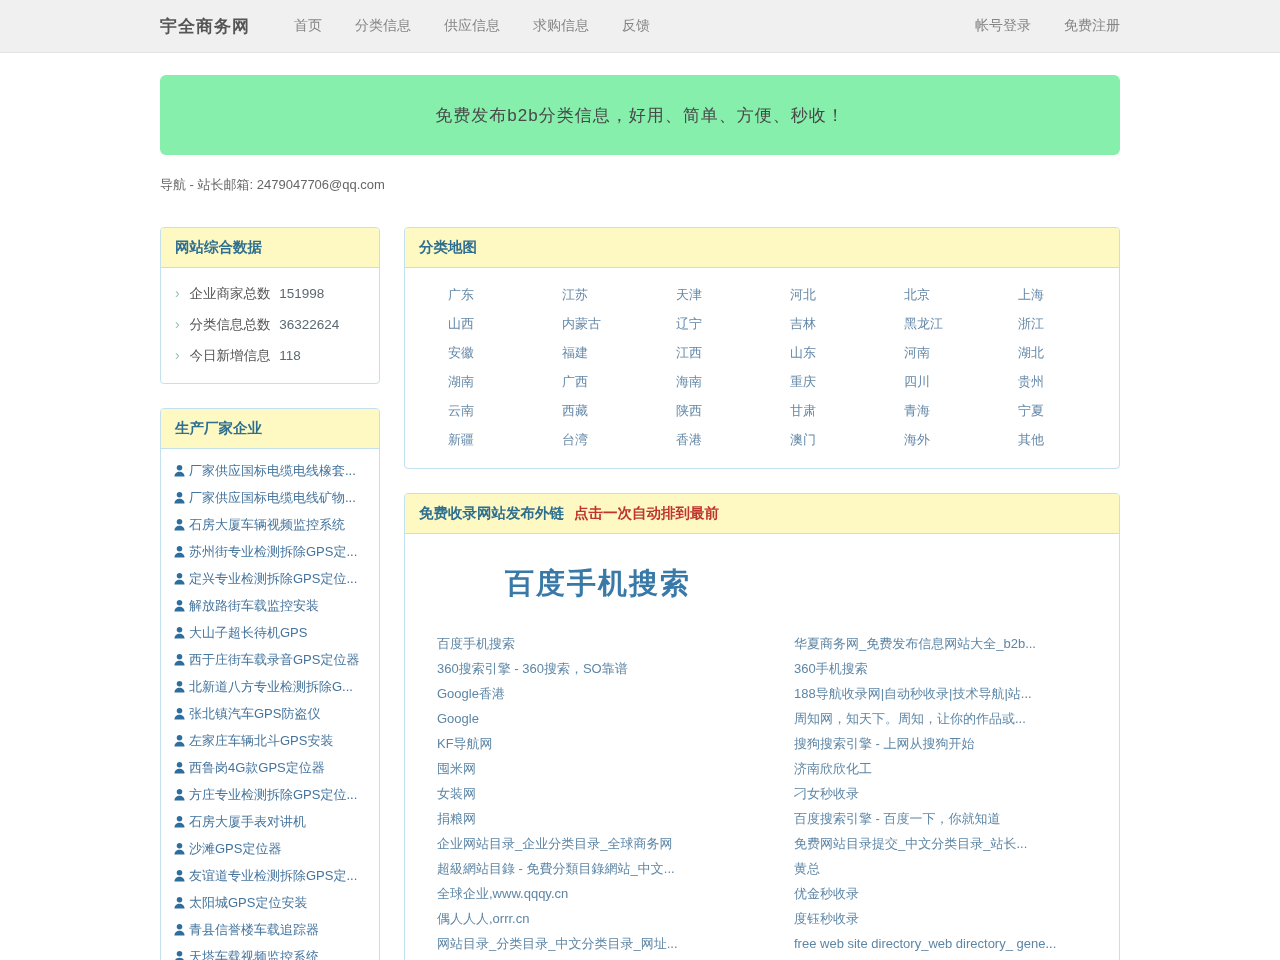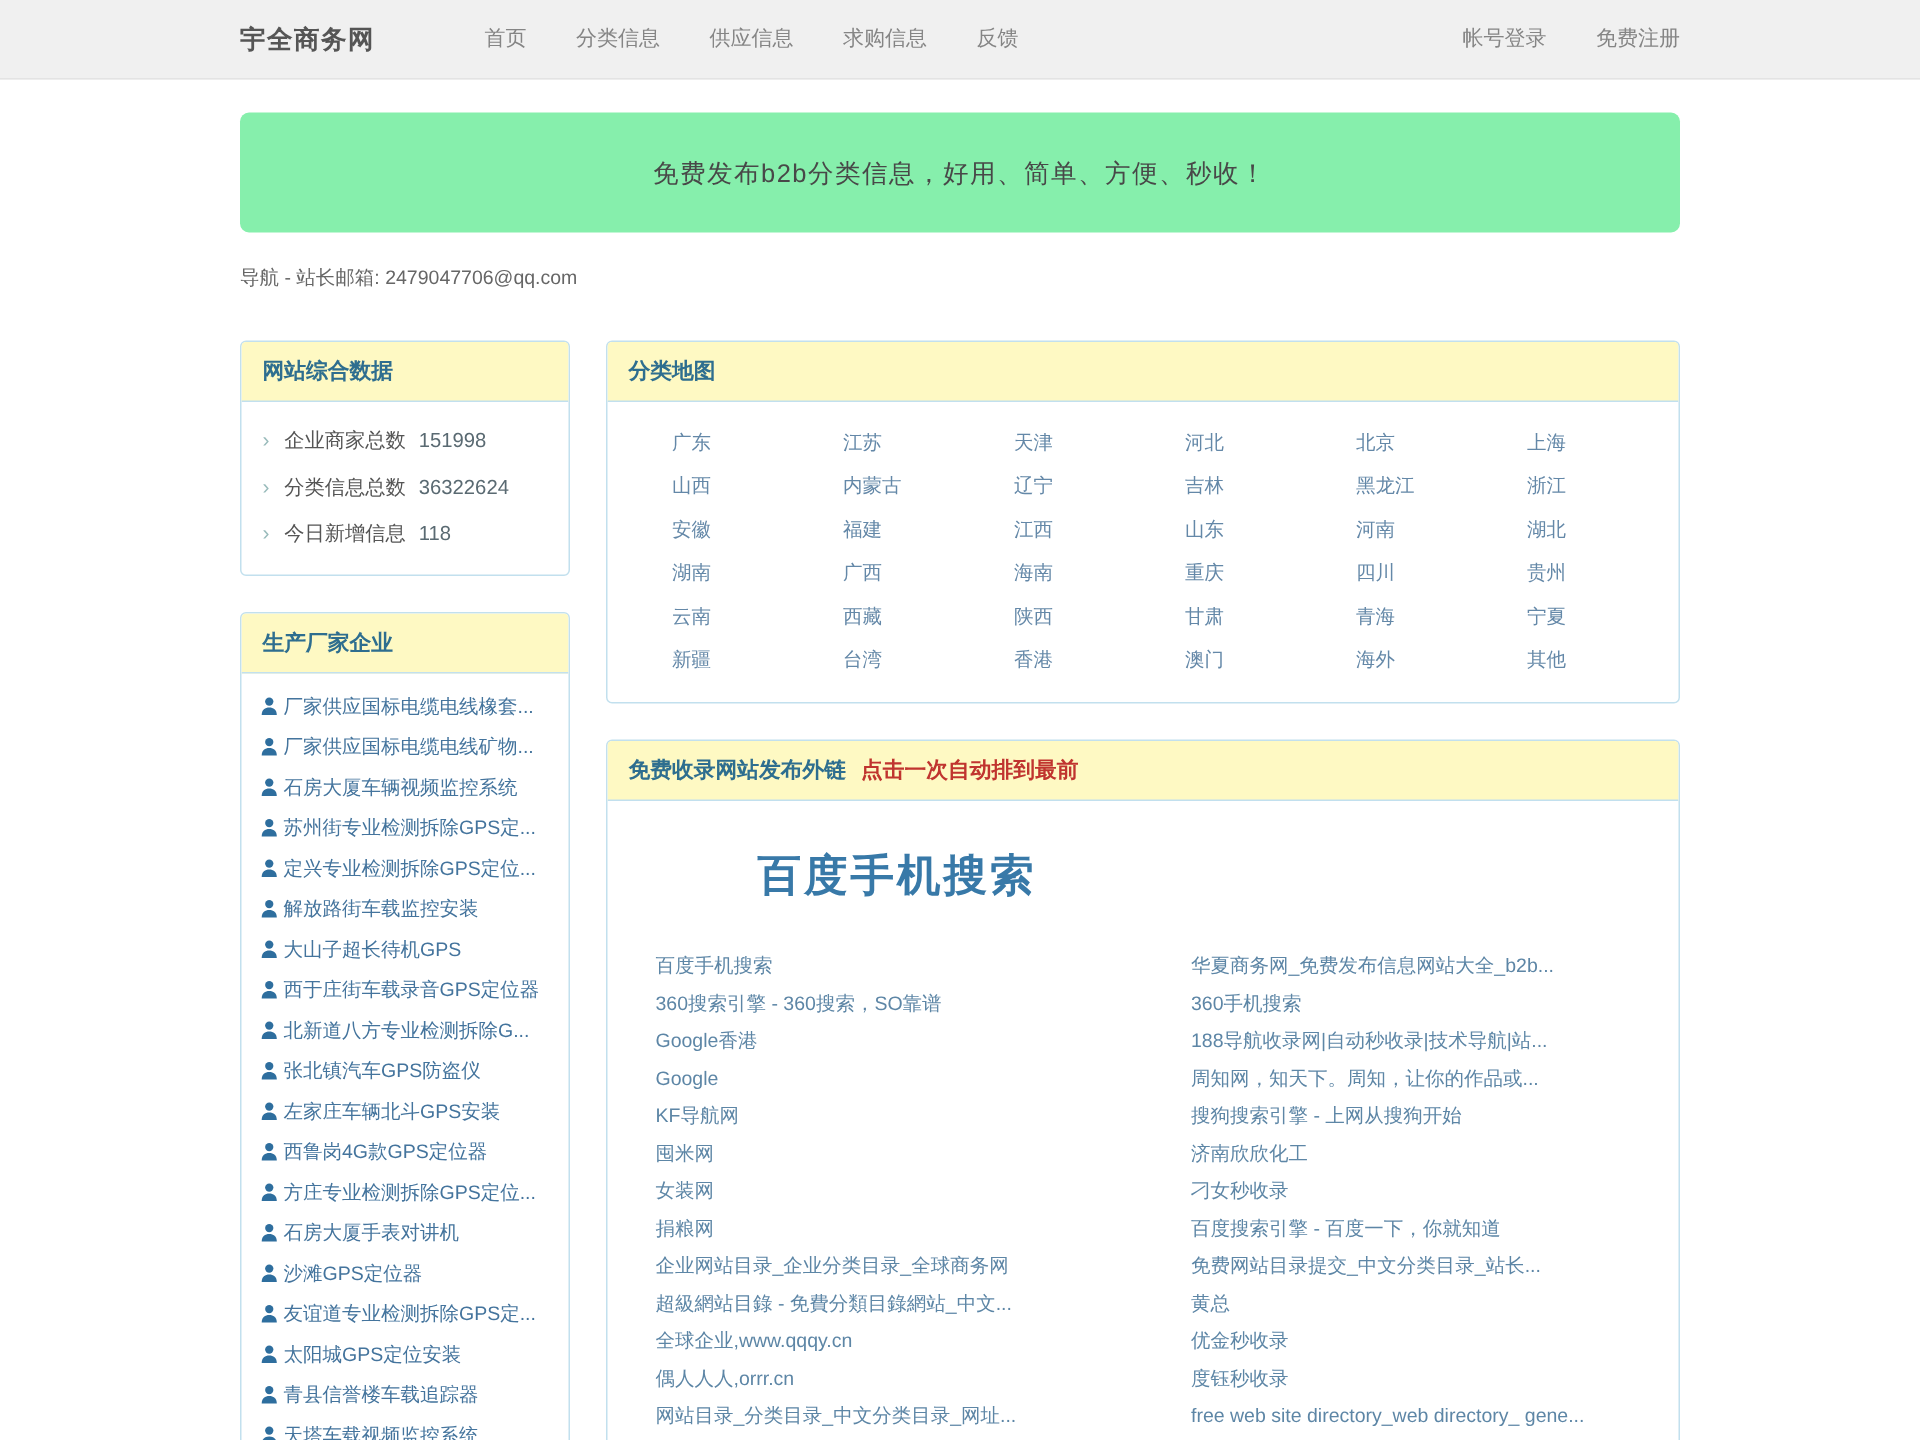--- a/index.html
+++ b/index.html
@@ -11,24 +11,24 @@
   }
   a { text-decoration: none; cursor: pointer; }
   ul { list-style: none; }
 
   
   .navbar {
     height: 53px; background: #f0f0f0; border-bottom: 1px solid #e3e3e3;
   }
   .nav-inner {
     width: 960px; margin: 0 auto; height: 100%;
-    display: flex; align-items: center; gap: 41px;
+    display: flex; align-items: center;
   }
   .brand { font-size: 17px; font-weight: bold; color: #555; letter-spacing: 1px; }
-  .nav-links { display: flex; margin-left: 32px; }
+  .nav-links { display: flex; margin-left: 44px; }
   .nav-links li, .nav-right li { font-size: 14px; color: #858585; margin-right: 33px; cursor: pointer; }
   .nav-right { display: flex; margin-left: auto; }
   .nav-right li { margin-right: 0; margin-left: 33px; }
 
   
   .container { width: 960px; margin: 0 auto; }
 
   .jumbotron {
     margin-top: 22px; height: 80px; background: #86efac; border-radius: 6px;
     display: flex; align-items: center; justify-content: center;

